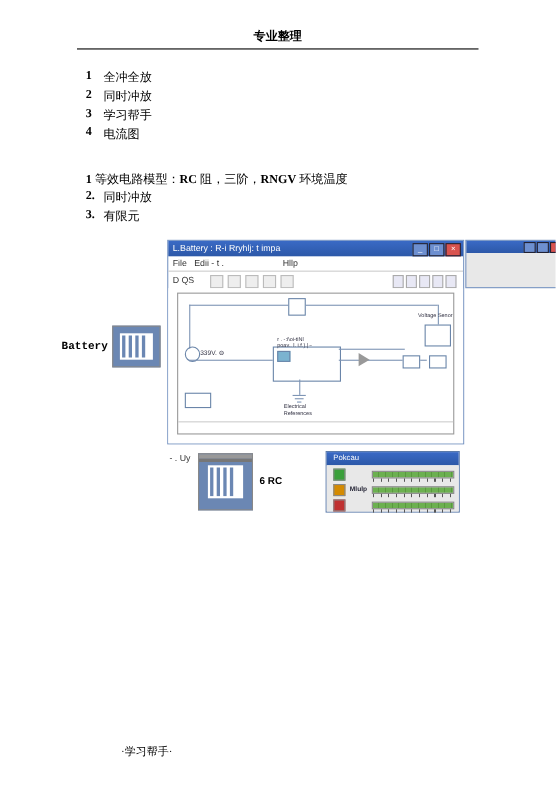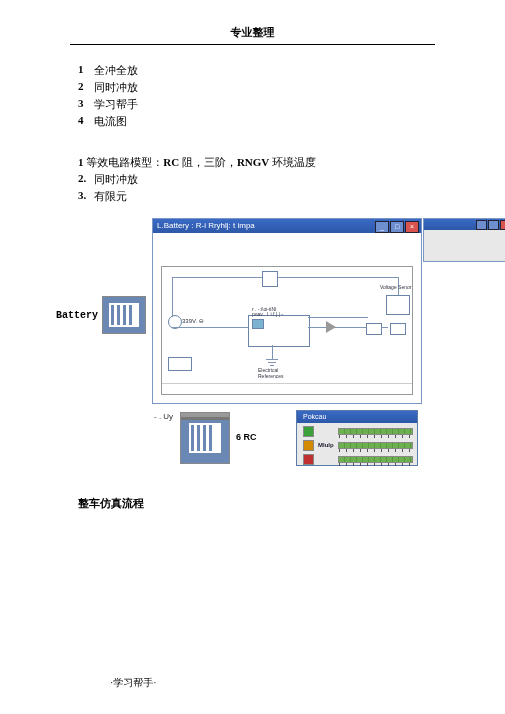--- a/index.html
+++ b/index.html
@@ -417,20 +417,43 @@
         </div>
       </div>
 
       <div class="window">
         <div class="titlebar">
           <span>L.Battery : R-i Rryhlj: t impa</span>
           <div class="win-controls">
             <div class="win-btn">_</div>
             <div class="win-btn">□</div>
             <div class="win-btn close">×</div>
+          </div>
+        </div>
+        <div class="menubar">
+          <span>File</span>&nbsp;&nbsp;
+          <span>Edii - t .</span>
+          &nbsp;&nbsp;&nbsp;&nbsp;&nbsp;&nbsp;&nbsp;&nbsp;&nbsp;&nbsp;&nbsp;&nbsp;&nbsp;&nbsp;&nbsp;&nbsp;&nbsp;&nbsp;&nbsp;&nbsp;&nbsp;&nbsp;
+          <span>Hllp</span>
+        </div>
+        <div class="toolbar">
+          <span>D QS</span>
+          <div class="tb-icons">
+            <div class="tb-icon"></div>
+            <div class="tb-icon"></div>
+            <div class="tb-icon"></div>
+            <div class="tb-icon"></div>
+            <div class="tb-icon"></div>
+          </div>
+          <div class="tb-icons2">
+            <div class="tb-icon2"></div>
+            <div class="tb-icon2"></div>
+            <div class="tb-icon2"></div>
+            <div class="tb-icon2"></div>
+            <div class="tb-icon2"></div>
           </div>
         </div>
         <div class="canvas">
           <div class="cvs-border">
 
             <div class="cvs-line" style="left:10px;top:10px;width:226px;height:1px"></div>
             <div class="cvs-line" style="left:10px;top:10px;width:1px;height:40px"></div>
             <div class="cvs-line" style="left:236px;top:10px;width:1px;height:20px"></div>
 
             <div class="cvs-box" style="left:100px;top:4px;width:14px;height:14px"></div>
@@ -518,19 +541,18 @@
               <div class="meter-bar">
                   <div class="meter-ticks"></div>
                 </div>
             </div>
           </div>
         </div>
       </div>
 
     </div>
 
-    <div class="section-title">整车仿真流程</div>
 
   </div>
 
   <div class="footer">·学习帮手·</div>
 
 </div>
 
 </body></html>

